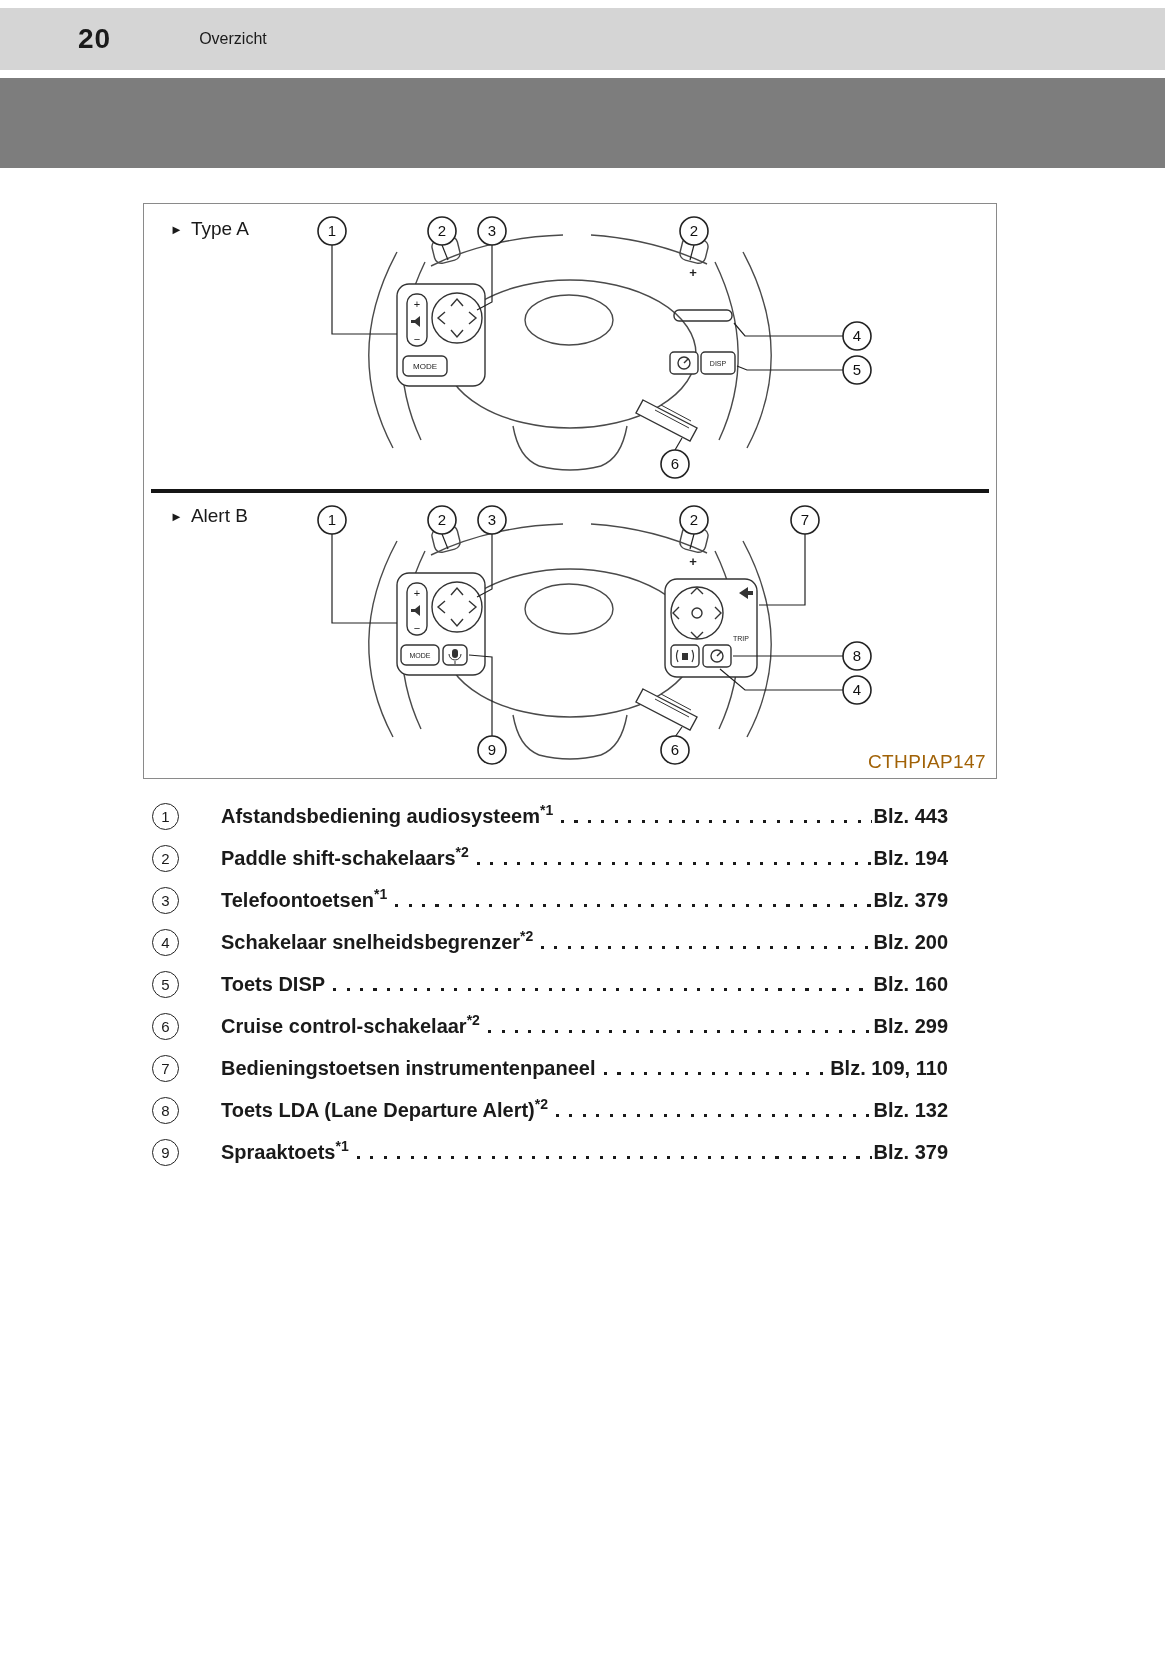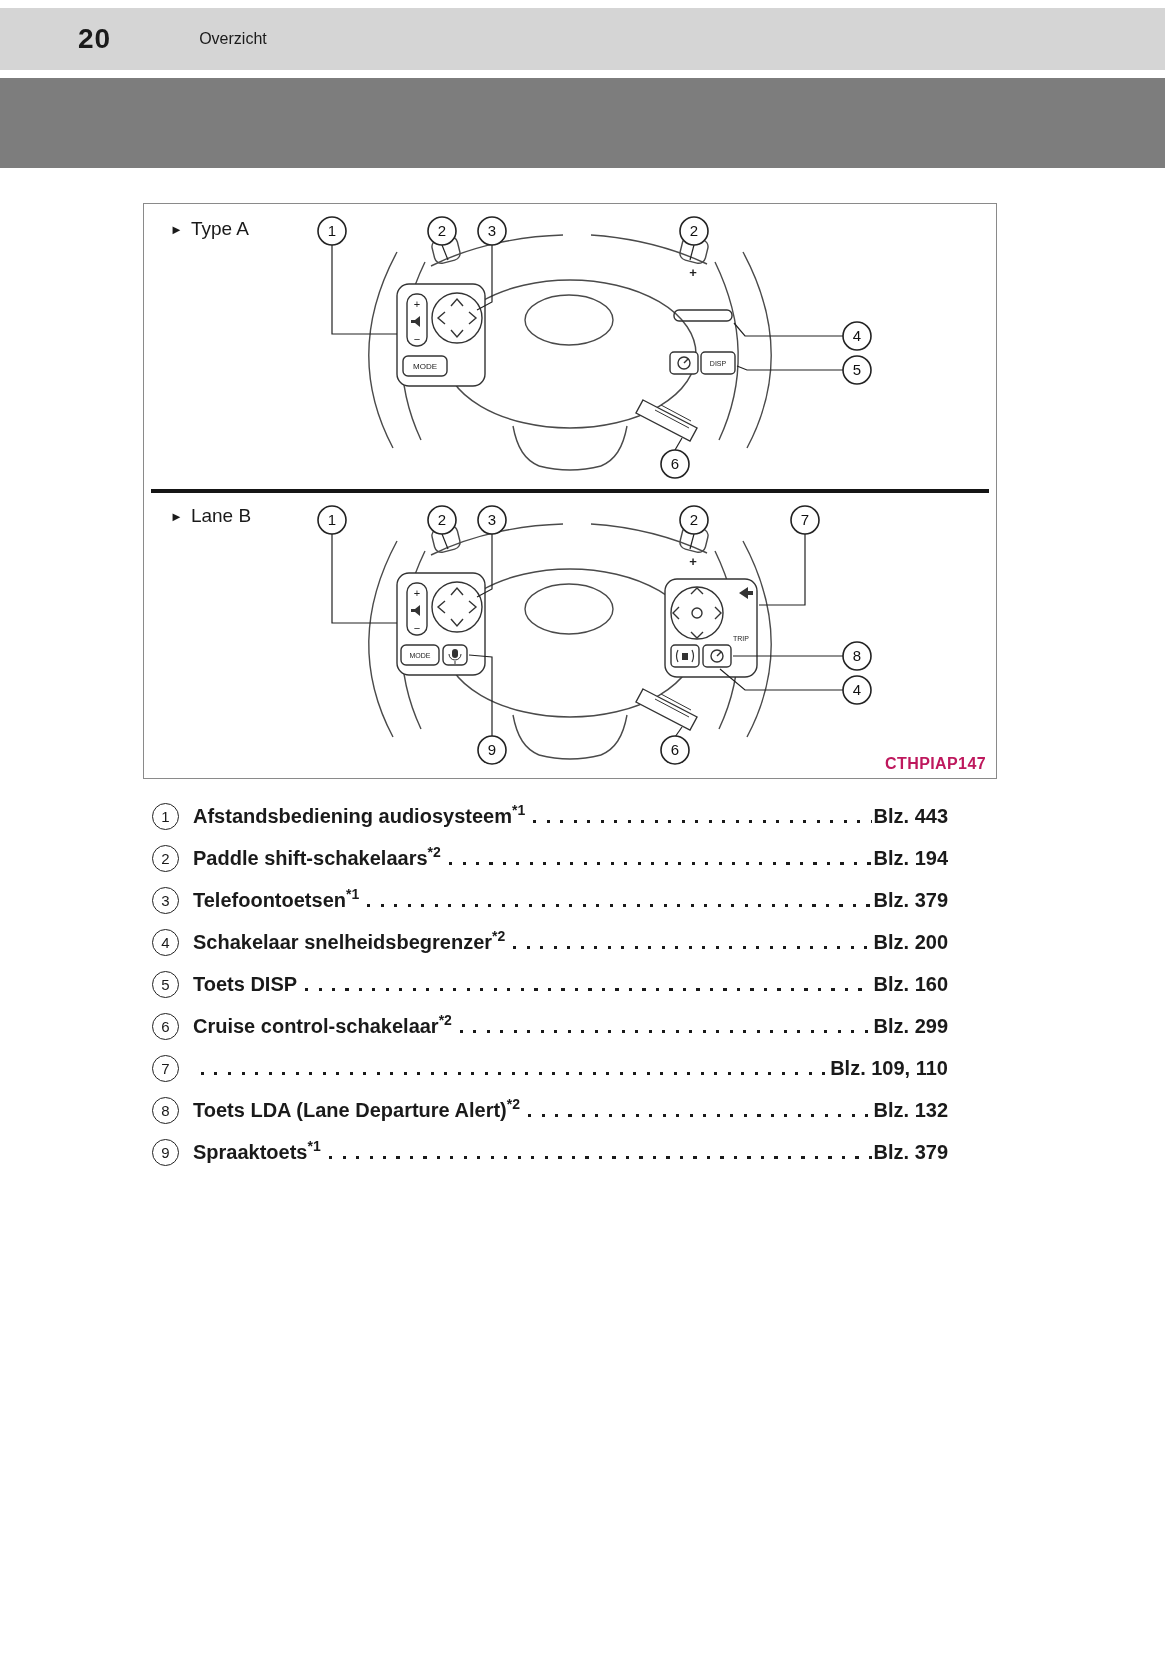--- a/index.html
+++ b/index.html
@@ -10,29 +10,29 @@
   .page-number{font-size:28px;font-weight:bold;margin-left:78px;letter-spacing:1px;}
   .section-title{font-size:16px;margin-left:88px;}
   .dark-band{height:90px;background:#7d7d7d;margin-top:8px;}
   .figure-box{position:relative;width:852px;margin:35px 0 0 143px;border:1px solid #8a8a8a;background:#fff;}
   .type-label{position:absolute;font-size:19px;display:flex;align-items:center;gap:8px;z-index:2;}
   .type-label .ptr{font-size:13px;line-height:1;}
   .tl-a{top:14px;left:26px;}
   .tl-b{top:301px;left:26px;}
   .diagram{display:block;width:852px;height:285px;}
   .divider{height:4px;background:#151515;margin:0 7px;}
-  .caption{position:absolute;right:10px;bottom:5px;font-size:16px;color:#be185d;letter-spacing:.4px;font-weight:bold;}
+  .caption{position:absolute;right:10px;bottom:5px;font-size:19px;color:#a16207;letter-spacing:.4px;}
   .diagram text{font-family:"Liberation Sans","DejaVu Sans",sans-serif;}
   .t7{font-size:7px;} .t8{font-size:8px;} .t11{font-size:11px;} .t13b{font-size:13px;font-weight:bold;}
   .callout circle{fill:#fff;stroke:#222;stroke-width:1.6;}
   .callout text{font-size:15px;fill:#111;text-anchor:middle;}
   .legend{margin:24px 0 0 152px;width:796px;}
   .legend-row{display:flex;align-items:center;margin-bottom:15px;}
   .num-circle{width:25px;height:25px;border:1.5px solid #222;border-radius:50%;display:flex;align-items:center;justify-content:center;font-size:15px;flex:none;margin-right:14px;}
-  .item-label{font-size:20px;font-weight:bold;white-space:nowrap;}
+  .item-label{font-size:20px;font-weight:bold;white-space:nowrap;margin-left:28px;}
   .item-label sup{font-size:14px;font-weight:bold;line-height:0;}
   .leader{flex:1;height:3px;align-self:flex-end;margin:0 2px 7px 8px;background:repeating-linear-gradient(90deg,#1a1a1a 0 3px,transparent 3px 13.5px);}
   .item-page{font-size:20px;font-weight:bold;white-space:nowrap;}
 </style>
 </head>
 <body>
 
 <div class="page">
 
   <div class="top-strip"></div>
@@ -45,21 +45,21 @@
   <div class="dark-band"></div>
 
   <div class="figure-box">
 
     <div class="type-label tl-a">
       <span class="ptr">►</span>
       <span>Type A</span>
     </div>
     <div class="type-label tl-b">
       <span class="ptr">►</span>
-      <span>Lane B</span>
+      <span>Alert B</span>
     </div>
 
     <svg class="diagram" viewBox="0 0 850 285">
       <g stroke="#4a4a4a" fill="none" stroke-width="1.4">
         <path d="M252 48 C216 115 214 180 248 244"></path>
         <path d="M280 58 C250 120 249 178 276 236"></path>
         <path d="M598 48 C634 115 636 180 602 244"></path>
         <path d="M570 58 C600 120 601 178 574 236"></path>
         <path d="M286 62 C330 40 380 32 418 31"></path>
         <path d="M446 31 C492 34 532 46 562 60"></path>
@@ -289,20 +289,21 @@
 
     <div class="legend-row">
       <span class="num-circle">6</span>
       <span class="item-label"><span>Cruise control-schakelaar</span><sup>*2</sup></span>
       <span class="leader"></span>
       <span class="item-page">Blz. 299</span>
     </div>
 
     <div class="legend-row">
       <span class="num-circle">7</span>
+      <span class="item-label"><span>Bedieningstoetsen instrumentenpaneel</span><sup></sup></span>
       <span class="leader"></span>
       <span class="item-page">Blz. 109, 110</span>
     </div>
 
     <div class="legend-row">
       <span class="num-circle">8</span>
       <span class="item-label"><span>Toets LDA (Lane Departure Alert)</span><sup>*2</sup></span>
       <span class="leader"></span>
       <span class="item-page">Blz. 132</span>
     </div>

